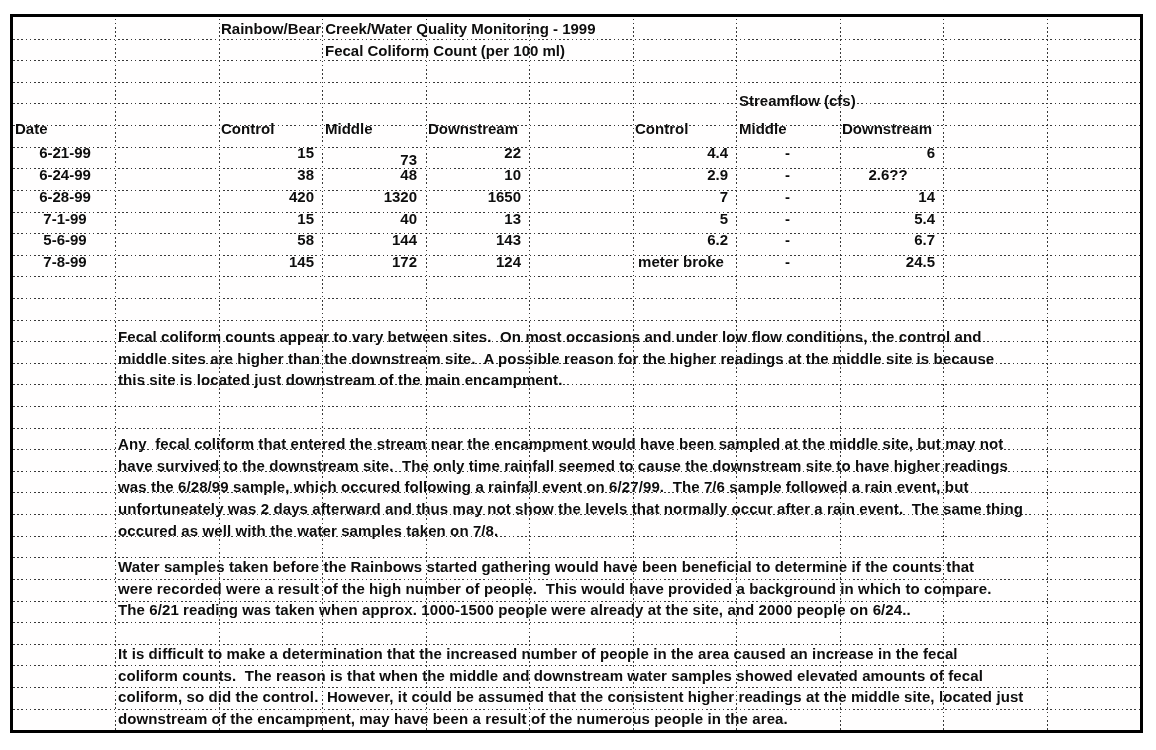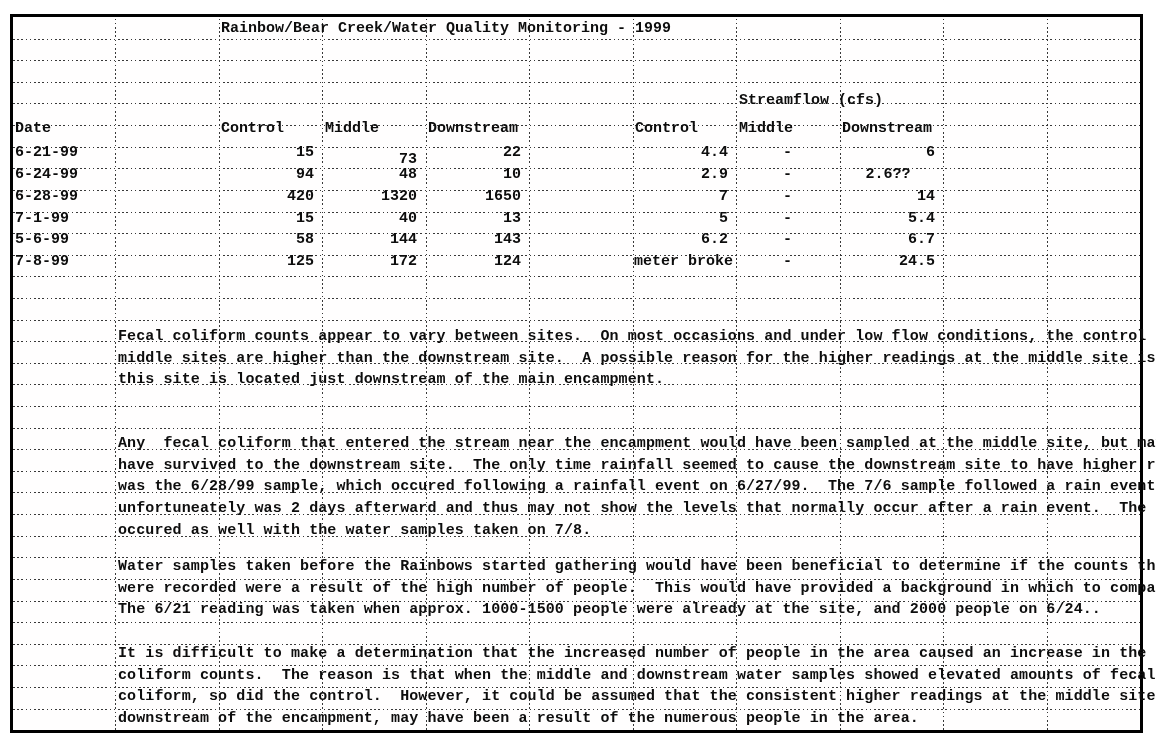--- a/index.html
+++ b/index.html
@@ -1,28 +1,28 @@
 <!DOCTYPE html>
 <html><head>
 <meta charset="utf-8">
 <style>
   html,body{margin:0;padding:0;background:#fff;}
   .page{position:relative;width:1156px;height:750px;background:#fff;overflow:hidden;
-        font-family:Liberation Mono, monospace;}
+        font-family:Liberation Sans, sans-serif;}
   .sheet{position:absolute;left:10px;top:14px;width:1127px;height:713px;
          border:3px solid #000;background:#fffefe;}
   .grid{position:absolute;left:0;top:0;width:100%;height:100%;}
   .hline{position:absolute;left:0;width:100%;height:1px;
          background:repeating-linear-gradient(90deg,#383838 0 1.6px,transparent 1.6px 4.2px);}
   .vline{position:absolute;top:0;height:100%;width:1px;
          background:repeating-linear-gradient(0deg,#383838 0 1.6px,transparent 1.6px 4.2px);}
   .t{position:absolute;font-weight:700;font-size:15px;color:#0d0d0d;white-space:pre;}
   .cell{height:19px;text-align:right;}
   .al{text-align:center;}
-  .c-date{left:2px;width:100px;text-align:left;}
+  .c-date{left:2px;width:100px;text-align:center;}
   .c-fcc{left:207px;width:94px;}
   .c-fcm{left:310px;width:94px;}
   .c-fcd{left:414px;width:94px;}
   .c-sfc{left:621px;width:94px;}
   .c-sfm{left:723px;width:103px;text-align:center;}
   .c-sfd{left:828px;width:94px;}
   .para{line-height:21.65px;letter-spacing:0.1px;}
 </style>
 </head>
 <body>
@@ -68,40 +68,41 @@
         <div class="vline" style="left: 412.5px;"></div>
         <div class="vline" style="left: 516px;"></div>
         <div class="vline" style="left: 619.5px;"></div>
         <div class="vline" style="left: 723px;"></div>
         <div class="vline" style="left: 826.5px;"></div>
         <div class="vline" style="left: 930px;"></div>
         <div class="vline" style="left: 1033.5px;"></div>
       </div>
 
     <div class="t" style="left:208px;top:3px">Rainbow/Bear Creek/Water Quality Monitoring - 1999</div>
+    <div class="t" style="left:312px;top:25px">Fecal Coliform Count (per 100 ml)</div>
     <div class="t" style="left:726px;top:75px">Streamflow (cfs)</div>
 
     <div class="t" style="left:2px;top:103px">Date</div>
     <div class="t" style="left:208px;top:103px">Control</div>
     <div class="t" style="left:312px;top:103px">Middle</div>
     <div class="t" style="left:415px;top:103px">Downstream</div>
     <div class="t" style="left:622px;top:103px">Control</div>
     <div class="t" style="left:726px;top:103px">Middle</div>
     <div class="t" style="left:829px;top:103px">Downstream</div>
 
     <div class="t cell c-date" style="top:127px">6-21-99</div>
     <div class="t cell c-fcc" style="top:127px">15</div>
     <div class="t cell c-fcm" style="top:134px">73</div>
     <div class="t cell c-fcd" style="top:127px">22</div>
     <div class="t cell c-sfc" style="top:127px">4.4</div>
     <div class="t cell c-sfm" style="top:127px">-</div>
     <div class="t cell c-sfd" style="top:127px">6</div>
 
     <div class="t cell c-date" style="top:149px">6-24-99</div>
-    <div class="t cell c-fcc" style="top:149px">94</div>
+    <div class="t cell c-fcc" style="top:149px">38</div>
     <div class="t cell c-fcm" style="top:149px">48</div>
     <div class="t cell c-fcd" style="top:149px">10</div>
     <div class="t cell c-sfc" style="top:149px">2.9</div>
     <div class="t cell c-sfm" style="top:149px">-</div>
     <div class="t cell c-sfd al" style="top:149px">2.6??</div>
 
     <div class="t cell c-date" style="top:171px">6-28-99</div>
     <div class="t cell c-fcc" style="top:171px">420</div>
     <div class="t cell c-fcm" style="top:171px">1320</div>
     <div class="t cell c-fcd" style="top:171px">1650</div>
@@ -119,21 +120,21 @@
 
     <div class="t cell c-date" style="top:214px">5-6-99</div>
     <div class="t cell c-fcc" style="top:214px">58</div>
     <div class="t cell c-fcm" style="top:214px">144</div>
     <div class="t cell c-fcd" style="top:214px">143</div>
     <div class="t cell c-sfc" style="top:214px">6.2</div>
     <div class="t cell c-sfm" style="top:214px">-</div>
     <div class="t cell c-sfd" style="top:214px">6.7</div>
 
     <div class="t cell c-date" style="top:236px">7-8-99</div>
-    <div class="t cell c-fcc" style="top:236px">125</div>
+    <div class="t cell c-fcc" style="top:236px">145</div>
     <div class="t cell c-fcm" style="top:236px">172</div>
     <div class="t cell c-fcd" style="top:236px">124</div>
     <div class="t cell c-sfc al" style="top:236px">meter broke</div>
     <div class="t cell c-sfm" style="top:236px">-</div>
     <div class="t cell c-sfd" style="top:236px">24.5</div>
 
     <div class="t para" style="left:105px;top:309px">Fecal coliform counts appear to vary between sites.  On most occasions and under low flow conditions, the control and
 middle sites are higher than the downstream site.  A possible reason for the higher readings at the middle site is because
 this site is located just downstream of the main encampment.</div>
     <div class="t para" style="left:105px;top:416px">Any  fecal coliform that entered the stream near the encampment would have been sampled at the middle site, but may not

